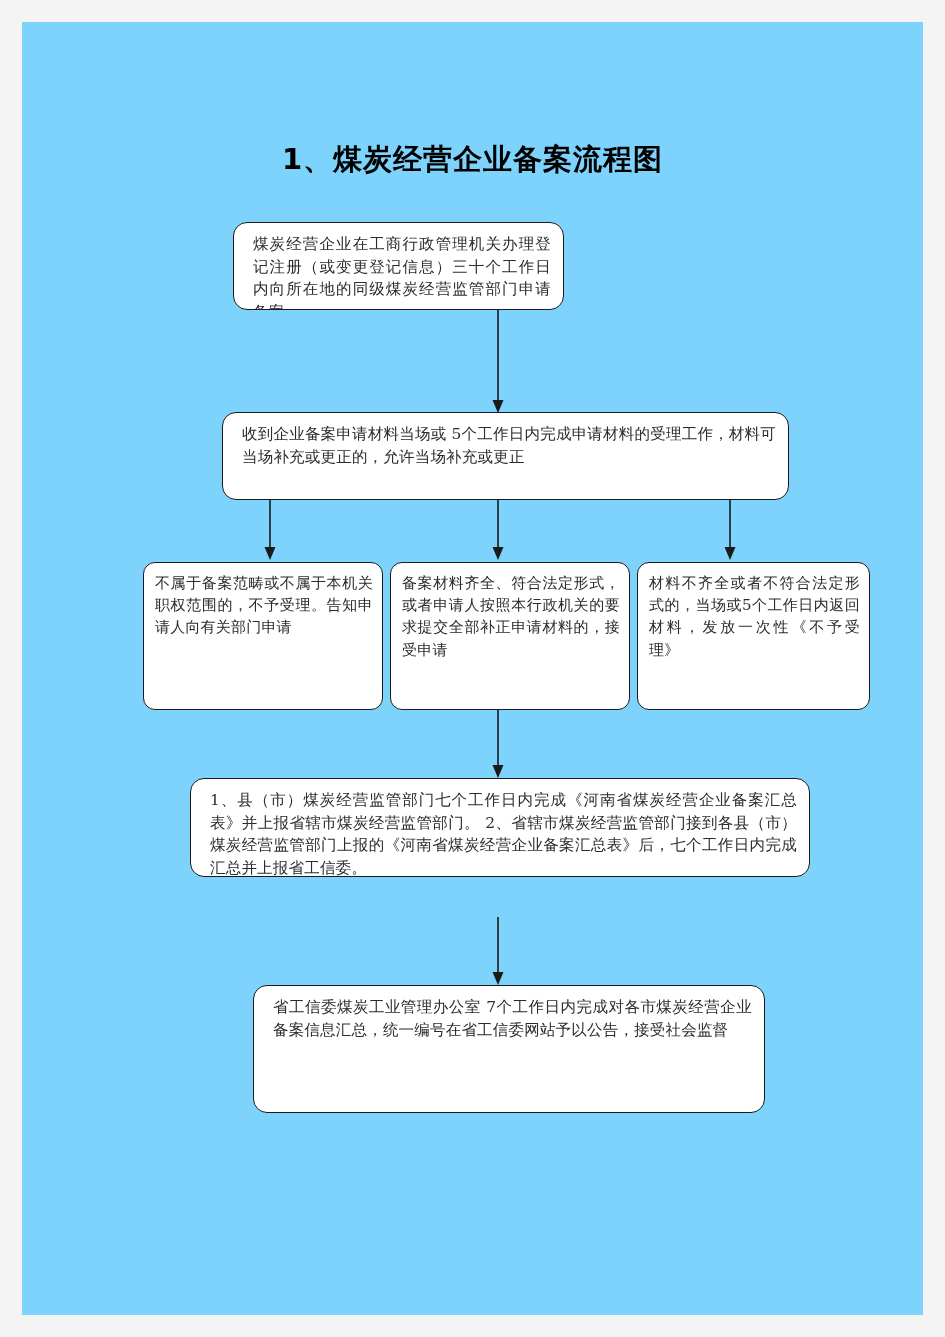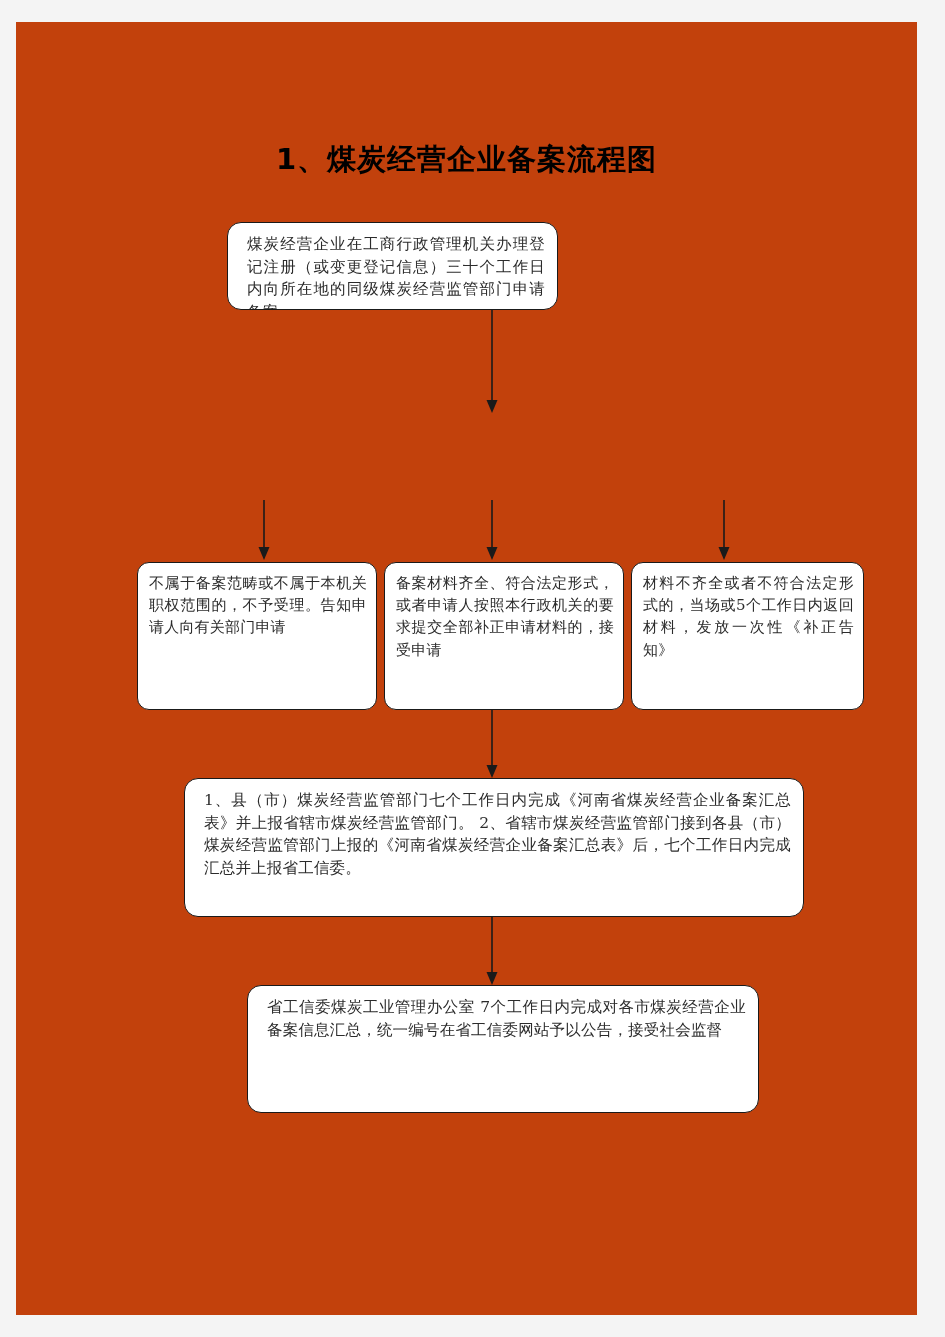--- a/index.html
+++ b/index.html
@@ -8,25 +8,25 @@
   }
   body {
     width: 945px;
     height: 1337px;
     background: #f4f4f4;
     font-family: "Liberation Serif", "DejaVu Serif", serif;
     overflow: hidden;
   }
   #page {
     position: absolute;
-    left: 16px;
+    left: 22px;
     top: 22px;
     width: 901px;
     height: 1293px;
-    background: #c2410c;
+    background: #7dd3fc;
   }
   
   #title {
     position: absolute;
     left: 0;
     top: 118px;
     width: 901px;
     text-align: center;
     font-family: "DejaVu Sans", "Liberation Sans", sans-serif;
     font-size: 29px;
@@ -111,34 +111,37 @@
     <g>
       <line x1="476" y1="895" x2="476" y2="953"></line>
       <polygon points="476,963 470.5,950 481.5,950"></polygon>
     </g>
   </svg>
 
   <div class="node" style="left:211px; top:200px; width:331px; height:88px; width:331px;">
     <span>煤炭经营企业在工商行政管理机关办理登记注册（或变更登记信息）三十个工作日内向所在地的同级煤炭经营监管部门申请备案</span>
   </div>
 
+  <div class="node" style="left:200px; top:390px; width:567px; height:88px;">
+    <span>收到企业备案申请材料当场或 5个工作日内完成申请材料的受理工作，材料可当场补充或更正的，允许当场补充或更正</span>
+  </div>
 
   <div class="node narrow" style="left:368px; top:540px; width:240px; height:148px;">
     <span>备案材料齐全、符合法定形式，或者申请人按照本行政机关的要求提交全部补正申请材料的，接受申请</span>
   </div>
 
   <div class="node narrow" style="left:121px; top:540px; width:240px; height:148px;">
     <span>不属于备案范畴或不属于本机关职权范围的，不予受理。告知申请人向有关部门申请</span>
   </div>
 
   <div class="node narrow" style="left:615px; top:540px; width:233px; height:148px;">
-    <span>材料不齐全或者不符合法定形式的，当场或5个工作日内返回材料，发放一次性《补正告知》</span>
+    <span>材料不齐全或者不符合法定形式的，当场或5个工作日内返回材料，发放一次性《不予受理》</span>
   </div>
 
-  <div class="node" style="left:168px; top:756px; width:620px; height:139px;">
+  <div class="node" style="left:168px; top:756px; width:620px; height:99px;">
     <span>1、县（市）煤炭经营监管部门七个工作日内完成《河南省煤炭经营企业备案汇总表》并上报省辖市煤炭经营监管部门。 2、省辖市煤炭经营监管部门接到各县（市）煤炭经营监管部门上报的《河南省煤炭经营企业备案汇总表》后，七个工作日内完成汇总并上报省工信委。</span>
   </div>
 
   <div class="node" style="left:231px; top:963px; width:512px; height:128px;">
     <span>省工信委煤炭工业管理办公室 7个工作日内完成对各市煤炭经营企业备案信息汇总，统一编号在省工信委网站予以公告，接受社会监督</span>
   </div>
 
 </div>
 
 </body></html>

